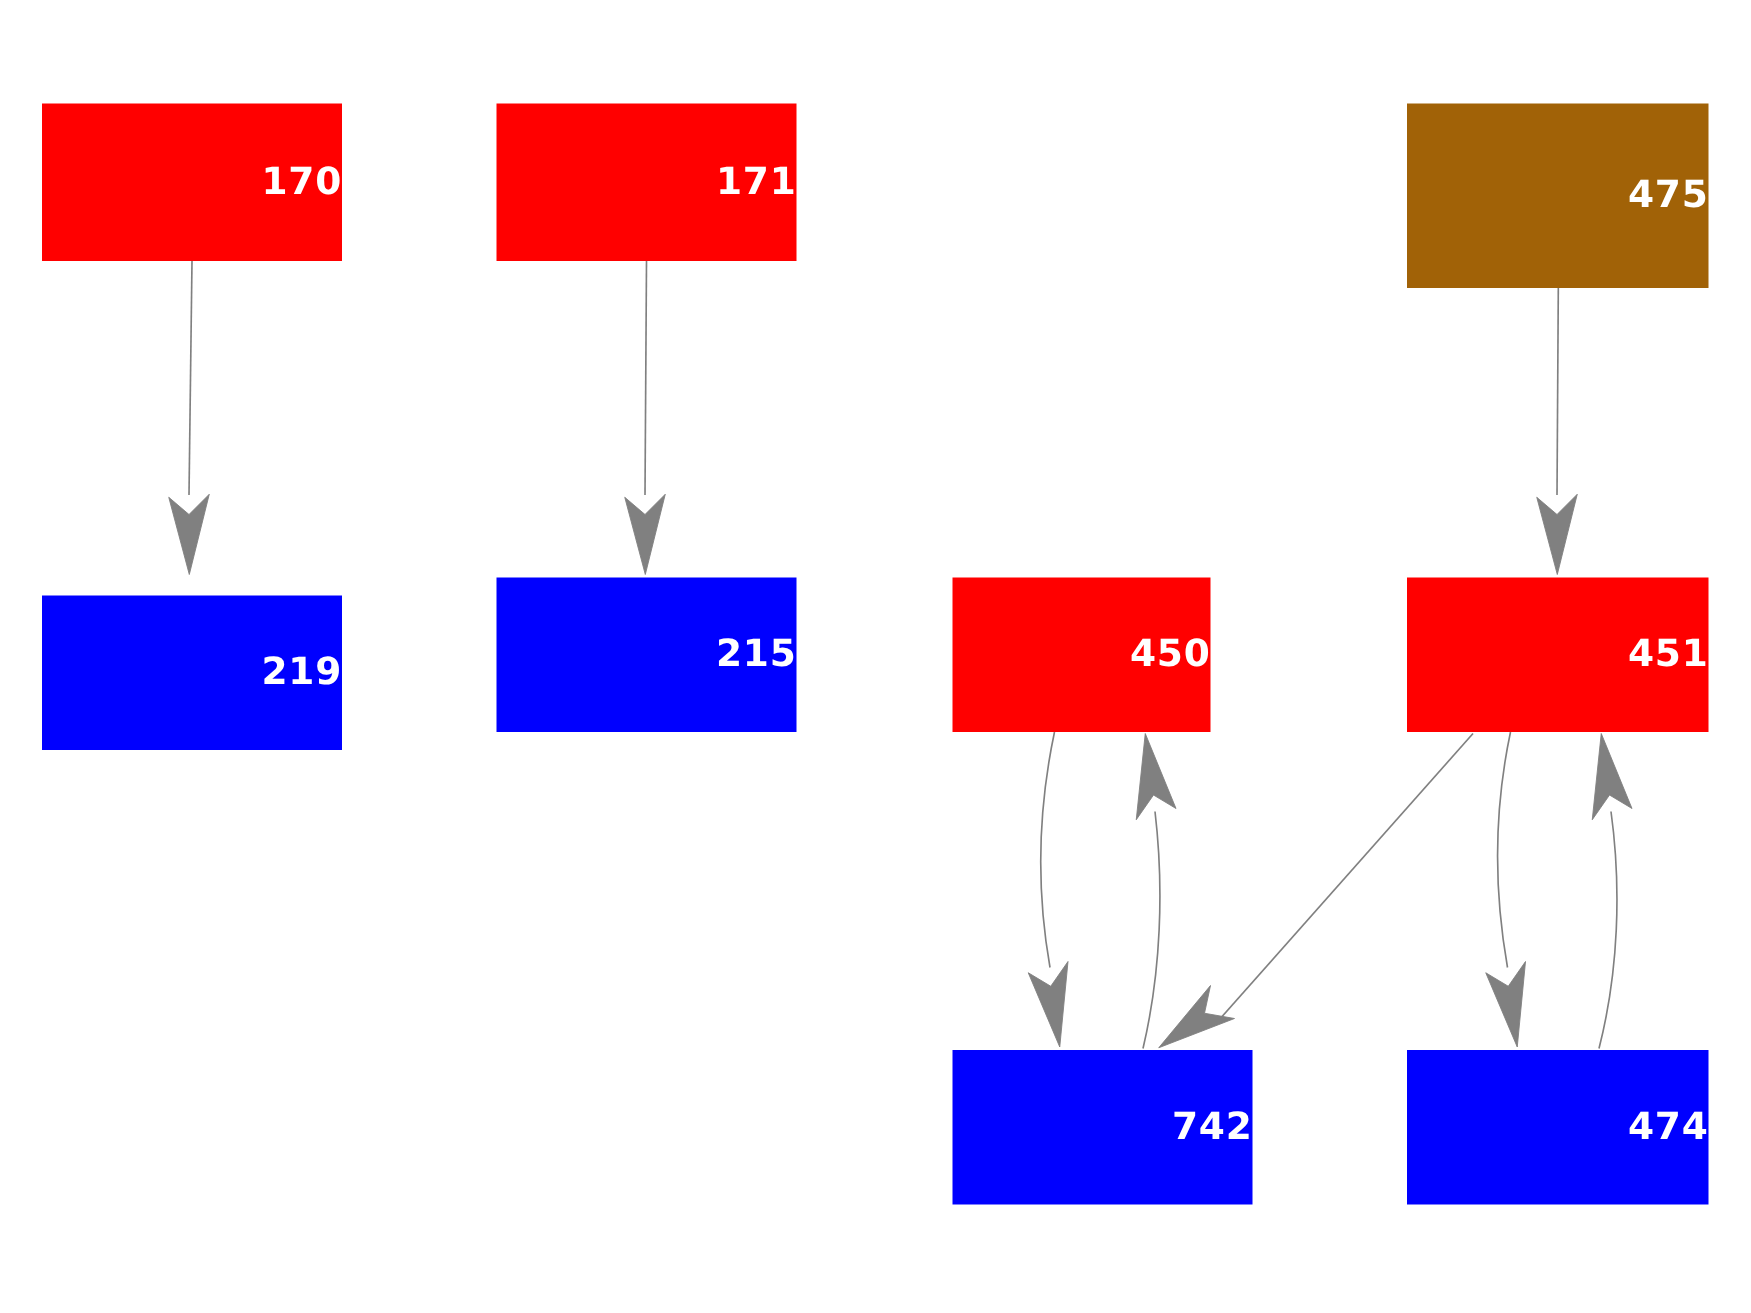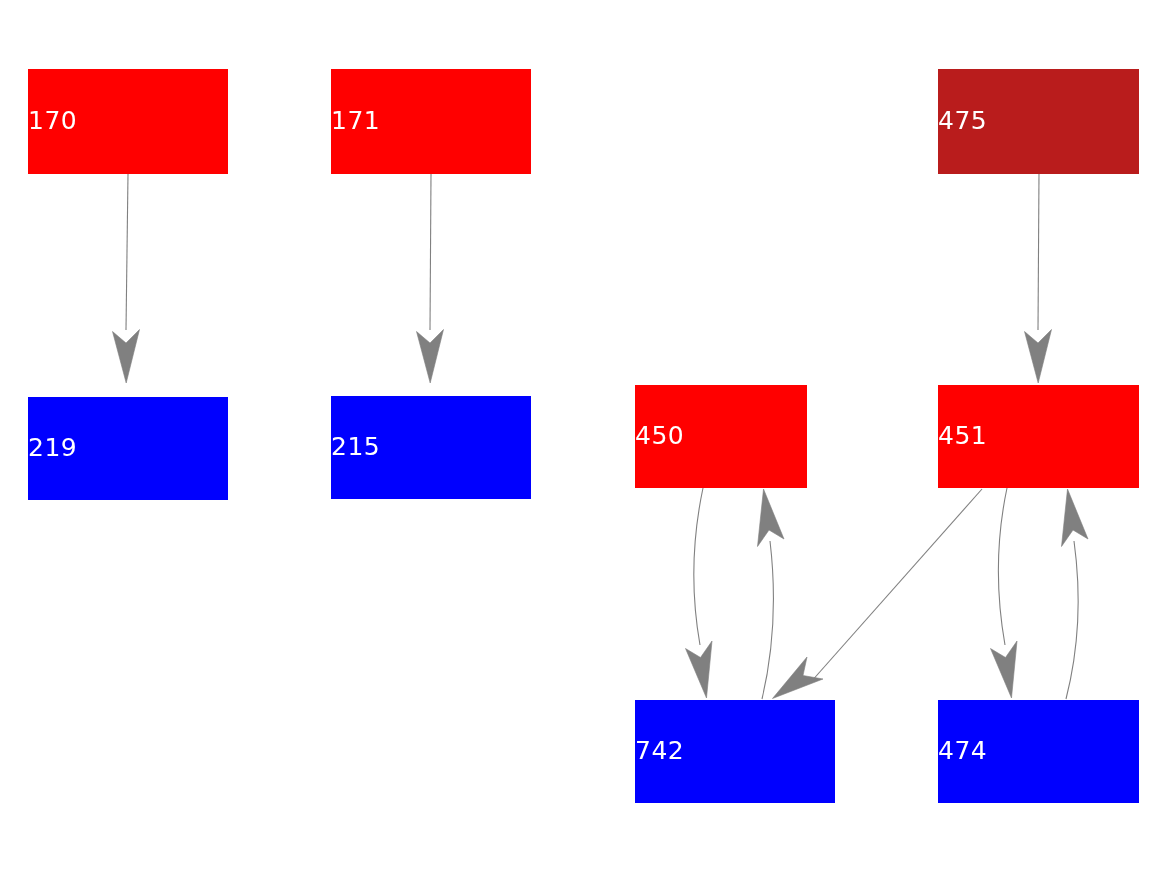--- a/index.html
+++ b/index.html
@@ -23,26 +23,26 @@
     left: 0;
     top: 0;
     width: 1167px;
     height: 875px;
     pointer-events: none;
   }
   .node {
     position: absolute;
     display: flex;
     align-items: center;
-    justify-content: flex-start;
+    justify-content: flex-end;
     box-sizing: border-box;
     color: #ffffff;
     font-family: "DejaVu Sans", sans-serif;
     font-size: 25px;
-    font-weight: normal;
+    font-weight: bold;
     letter-spacing: 0.5px;
     line-height: 1;
     user-select: none;
   }
   .node-label {
     display: block;
     transform: translateY(-1px);
   }
   .edge-path {
     fill: none;
@@ -105,29 +105,29 @@
   </svg>
 
   <div class="node" style="left:28px; top:69px; width:200px; height:105px; background:#ff0000;">
     <span class="node-label">170</span>
   </div>
 
   <div class="node" style="left:331px; top:69px; width:200px; height:105px; background:#ff0000;">
     <span class="node-label">171</span>
   </div>
 
-  <div class="node" style="left:938px; top:69px; width:201px; height:105px; background:#b91c1c;">
+  <div class="node" style="left:938px; top:69px; width:201px; height:123px; background:#a16207;">
     <span class="node-label">475</span>
   </div>
 
   <div class="node" style="left:28px; top:385px; width:200px; height:103px; background:#0000ff;margin-top:12px;">
     <span class="node-label">219</span>
   </div>
 
-  <div class="node" style="left:331px; top:385px; width:200px; height:103px; background:#0000ff;margin-top:11px;">
+  <div class="node" style="left:331px; top:385px; width:200px; height:103px; background:#0000ff;">
     <span class="node-label">215</span>
   </div>
 
   <div class="node" style="left:635px; top:385px; width:172px; height:103px; background:#ff0000;">
     <span class="node-label">450</span>
   </div>
 
   <div class="node" style="left:938px; top:385px; width:201px; height:103px; background:#ff0000;">
     <span class="node-label">451</span>
   </div>

